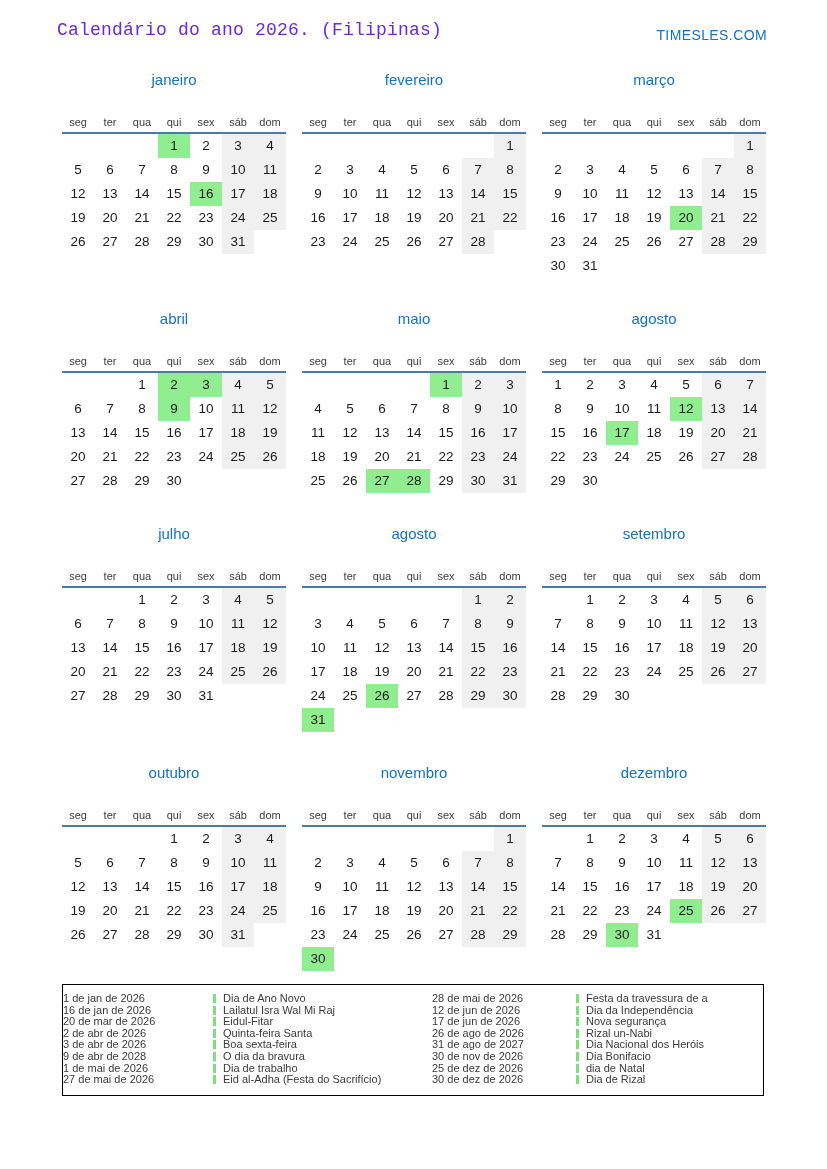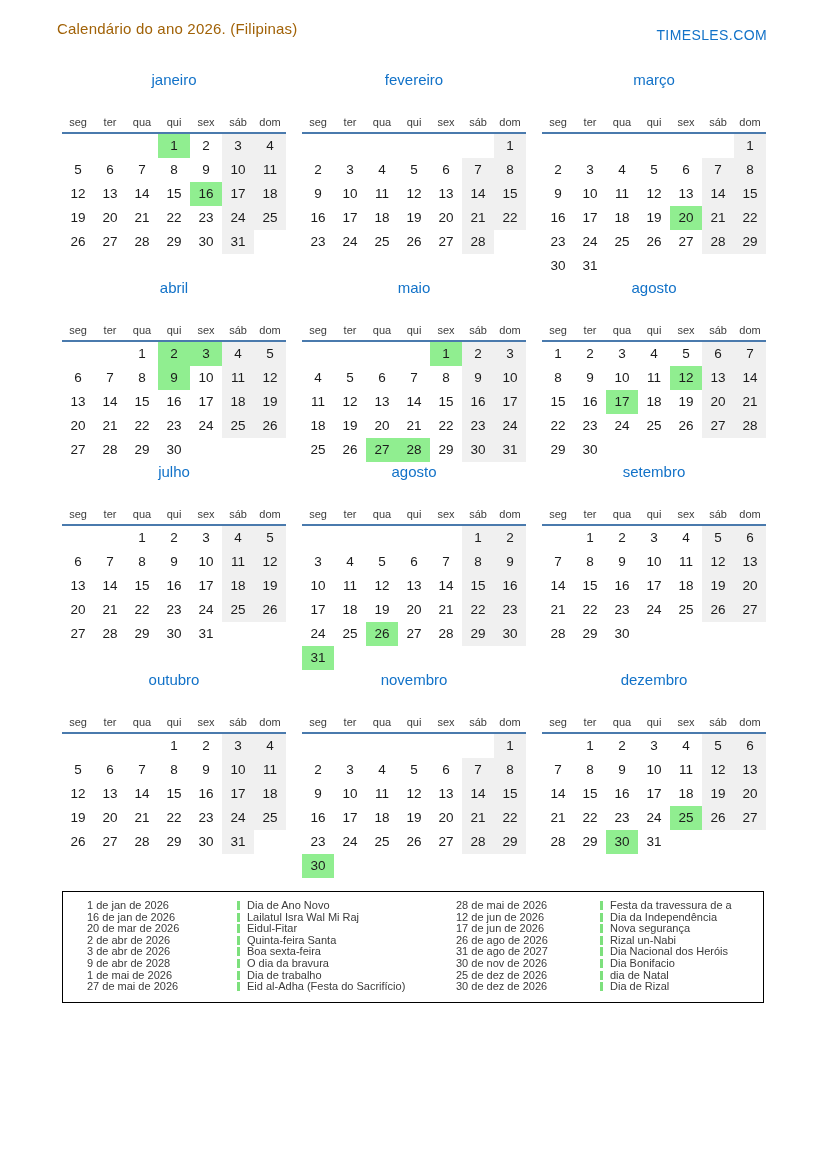--- a/index.html
+++ b/index.html
@@ -6,41 +6,41 @@
   html,body { margin:0; padding:0; background:#ffffff; }
   body {
     width:827px; height:1169px;
     font-family:"Liberation Sans","DejaVu Sans",sans-serif;
     color:#222;
   }
   .page { position:relative; width:827px; height:1169px; background:#fff; overflow:hidden; }
 
   .header { display:flex; justify-content:space-between; align-items:flex-start;
             padding:20px 60px 0 57px; }
-  .title { font-size:15px; color:#a16207; letter-spacing:0.2px; }
+  .title { font-size:18px; color:#6d28d9; letter-spacing:0.2px;font-family:Liberation Mono, monospace; }
   .site-link { font-size:14px; color:var(--blue,#1272c8); text-decoration:none;
                letter-spacing:0.4px; margin-top:7px; }
 
   .months { width:704px; margin:28px 0 0 62px;
             display:grid; grid-template-columns:repeat(3,224px);
-            justify-content:space-between; row-gap:1px; align-items:start; }
+            justify-content:space-between; row-gap:32px; align-items:start; }
   .month { width:224px; }
   .month-title { text-align:center; color:var(--blue,#1272c8); font-size:15px;
                  margin-bottom:7px; cursor:pointer; }
   .week-head { display:grid; grid-template-columns:repeat(7,32px);
                border-bottom:2px solid #4a7aad;margin-top:24px; }
   .cell { width:32px; height:24px; line-height:24px; text-align:center;
           font-size:13.5px; color:#1c1c1c; }
   .wd { font-size:11px; color:#3c3c3c; height:20px; line-height:20px; }
   .days { display:grid; grid-template-columns:repeat(7,32px); }
   .weekend { background:var(--gray,#f0f0f0); }
   .holiday { background:var(--green,#90ee90); }
 
   .legend { width:702px; margin:13px 0 0 62px; border:1px solid #000;
-            padding:8px 4px 9px 24px; }
+            padding:8px 4px 9px 0; }
   .legend-grid { display:grid; grid-template-columns:150px 219px 144px 1fr; }
   .lg-date, .lg-name { font-size:11px; line-height:11.6px; color:#3b3b3b;
                        white-space:nowrap; overflow:hidden; }
   .tick { display:inline-block; width:3px; height:9px;
           background:var(--tick,#7de07d); margin-right:7px; vertical-align:-1px; }
 </style>
 </head>
 <body>
 
 <div class="page">

